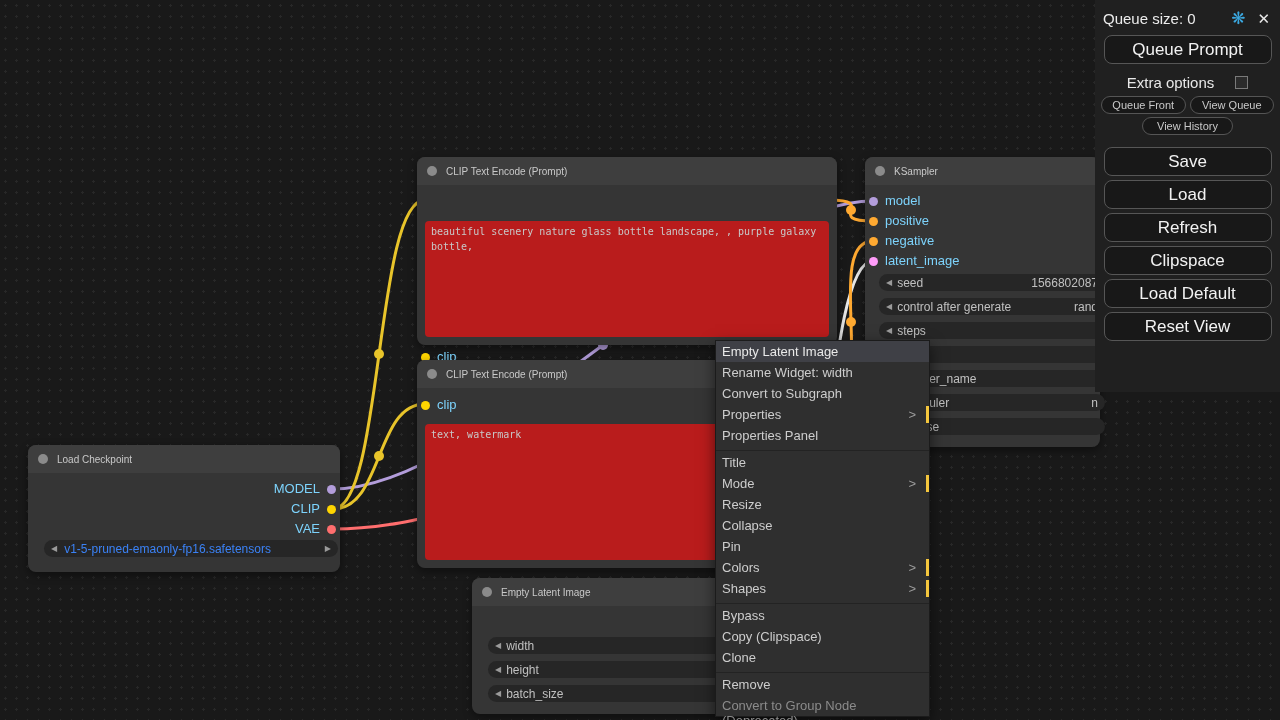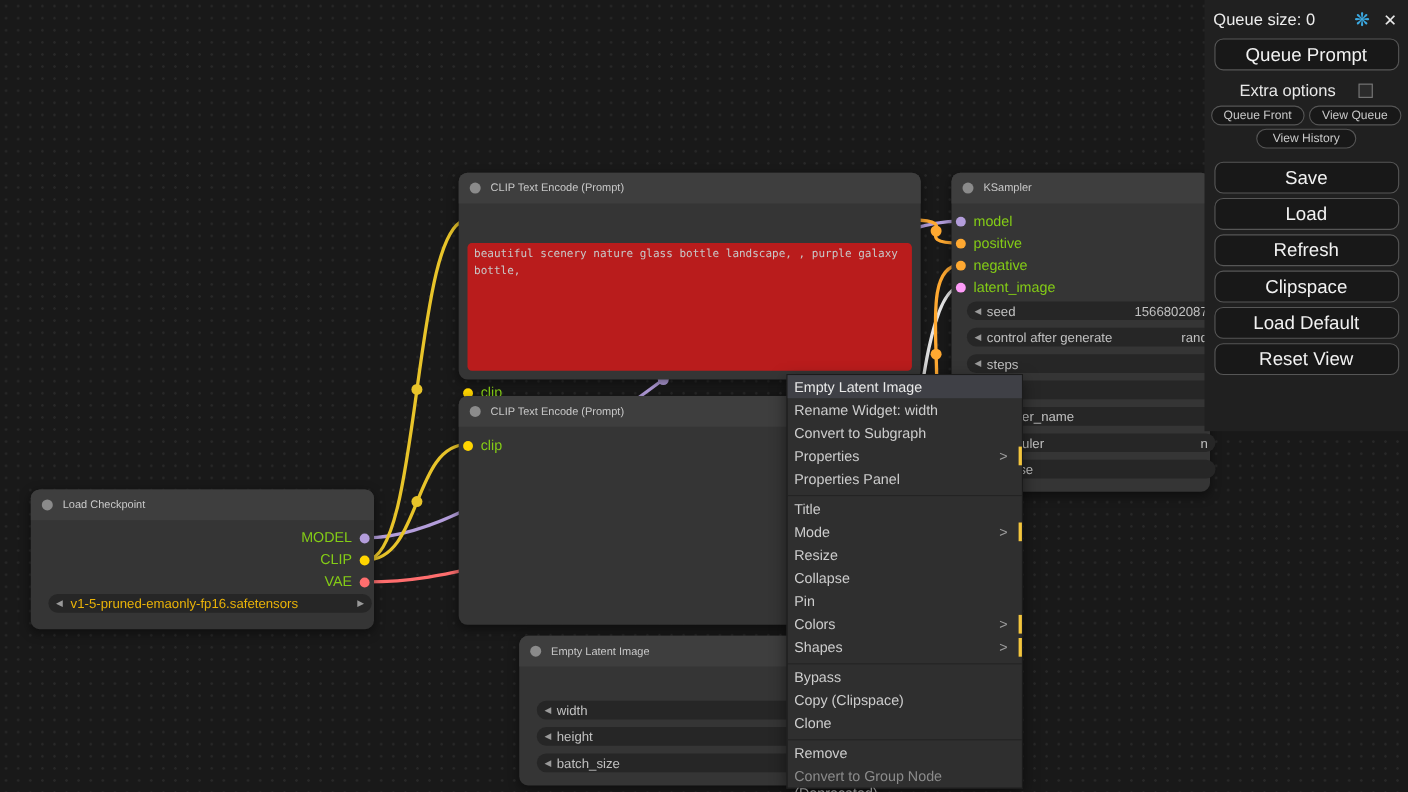--- a/index.html
+++ b/index.html
@@ -14,32 +14,32 @@
   #wires{position:absolute;left:0;top:0;z-index:1;}
   #wires path{fill:none;stroke-width:3;}
   
   .node{position:absolute;background:#353535;border-radius:8px;z-index:2;
         box-shadow:0 3px 10px rgba(0,0,0,.45);}
   .node-header{height:28px;background:#3e3e3e;border-radius:8px 8px 0 0;
         display:flex;align-items:center;padding:0 10px;gap:9px;}
   .ndot{width:10px;height:10px;border-radius:50%;background:#8b8b8b;flex:0 0 auto;}
   .ntitle{font-size:10px;color:#c9c9c9;white-space:nowrap;}
   .slot{position:absolute;display:flex;align-items:center;gap:7px;
-        font-size:13px;color:#84cc16;height:10px;line-height:10px;white-space:nowrap;}
+        font-size:13px;color:#7dd3fc;height:10px;line-height:10px;white-space:nowrap;}
   .slot .pdot{width:9px;height:9px;border-radius:50%;flex:0 0 auto;}
   .slot.out{flex-direction:row-reverse;}
   .c-clip{background:#FFD500;} .c-model{background:#B39DDB;}
   .c-cond{background:#FFA931;} .c-vae{background:#FF6E6E;} .c-latent{background:#FF9CF9;}
   .widget{position:absolute;height:17px;background:#262626;border-radius:9px;
         display:flex;align-items:center;padding:0 7px;font-size:12px;color:#c0c0c0;
         white-space:nowrap;overflow:hidden;}
   .warrow{font-size:8px;color:#9a9a9a;flex:0 0 auto;}
   .wlabel{margin-left:5px;}
   .wvalue{margin-left:auto;padding-left:6px;}
-  .wcenter{margin-left:7px;margin-right:auto;color:#eab308;}
+  .wcenter{margin-left:7px;margin-right:auto;color:#3b82f6;}
   .textarea{position:absolute;background:#b91c1c;border-radius:4px;
         font-family:"DejaVu Sans Mono",monospace;font-size:10px;line-height:1.45;
         color:#c8c8c8;padding:4px 6px;white-space:pre-wrap;word-wrap:break-word;}
   
   #ctx{position:absolute;left:715px;top:340px;width:215px;z-index:10;
         background:#2f2f2f;border:1px solid #1b1b1b;box-shadow:0 5px 14px rgba(0,0,0,.55);
         font-size:13px;color:#cdcdcd;box-sizing:border-box;}
   .ctx-title{background:#3f4046;color:#e9e9e9;padding:3px 6px;height:15px;line-height:15px;}
   .ctx-item{position:relative;padding:3px 6px;height:15px;line-height:15px;cursor:default;}
   .ctx-item.disabled{color:#8b8b8b;}
@@ -106,20 +106,21 @@
 
   <div class="node" style="left:417px;top:360px;width:420px;height:208px;">
     <div class="node-header">
       <span class="ndot"></span>
       <span class="ntitle">CLIP Text Encode (Prompt)</span>
     </div>
     <div class="slot" style="left:4px;top:40px;">
       <i class="pdot c-clip"></i>
       <em style="font-style:normal">clip</em>
     </div>
+    <div class="textarea" style="left:8px;top:64px;width:392px;height:128px;">text, watermark</div>
   </div>
 
   <div class="node" style="left:865px;top:157px;width:235px;height:290px;">
     <div class="node-header">
       <span class="ndot"></span>
       <span class="ntitle">KSampler</span>
     </div>
     <div class="slot" style="left:4px;top:39px;">
       <i class="pdot c-model"></i>
       <em style="font-style:normal">model</em>

